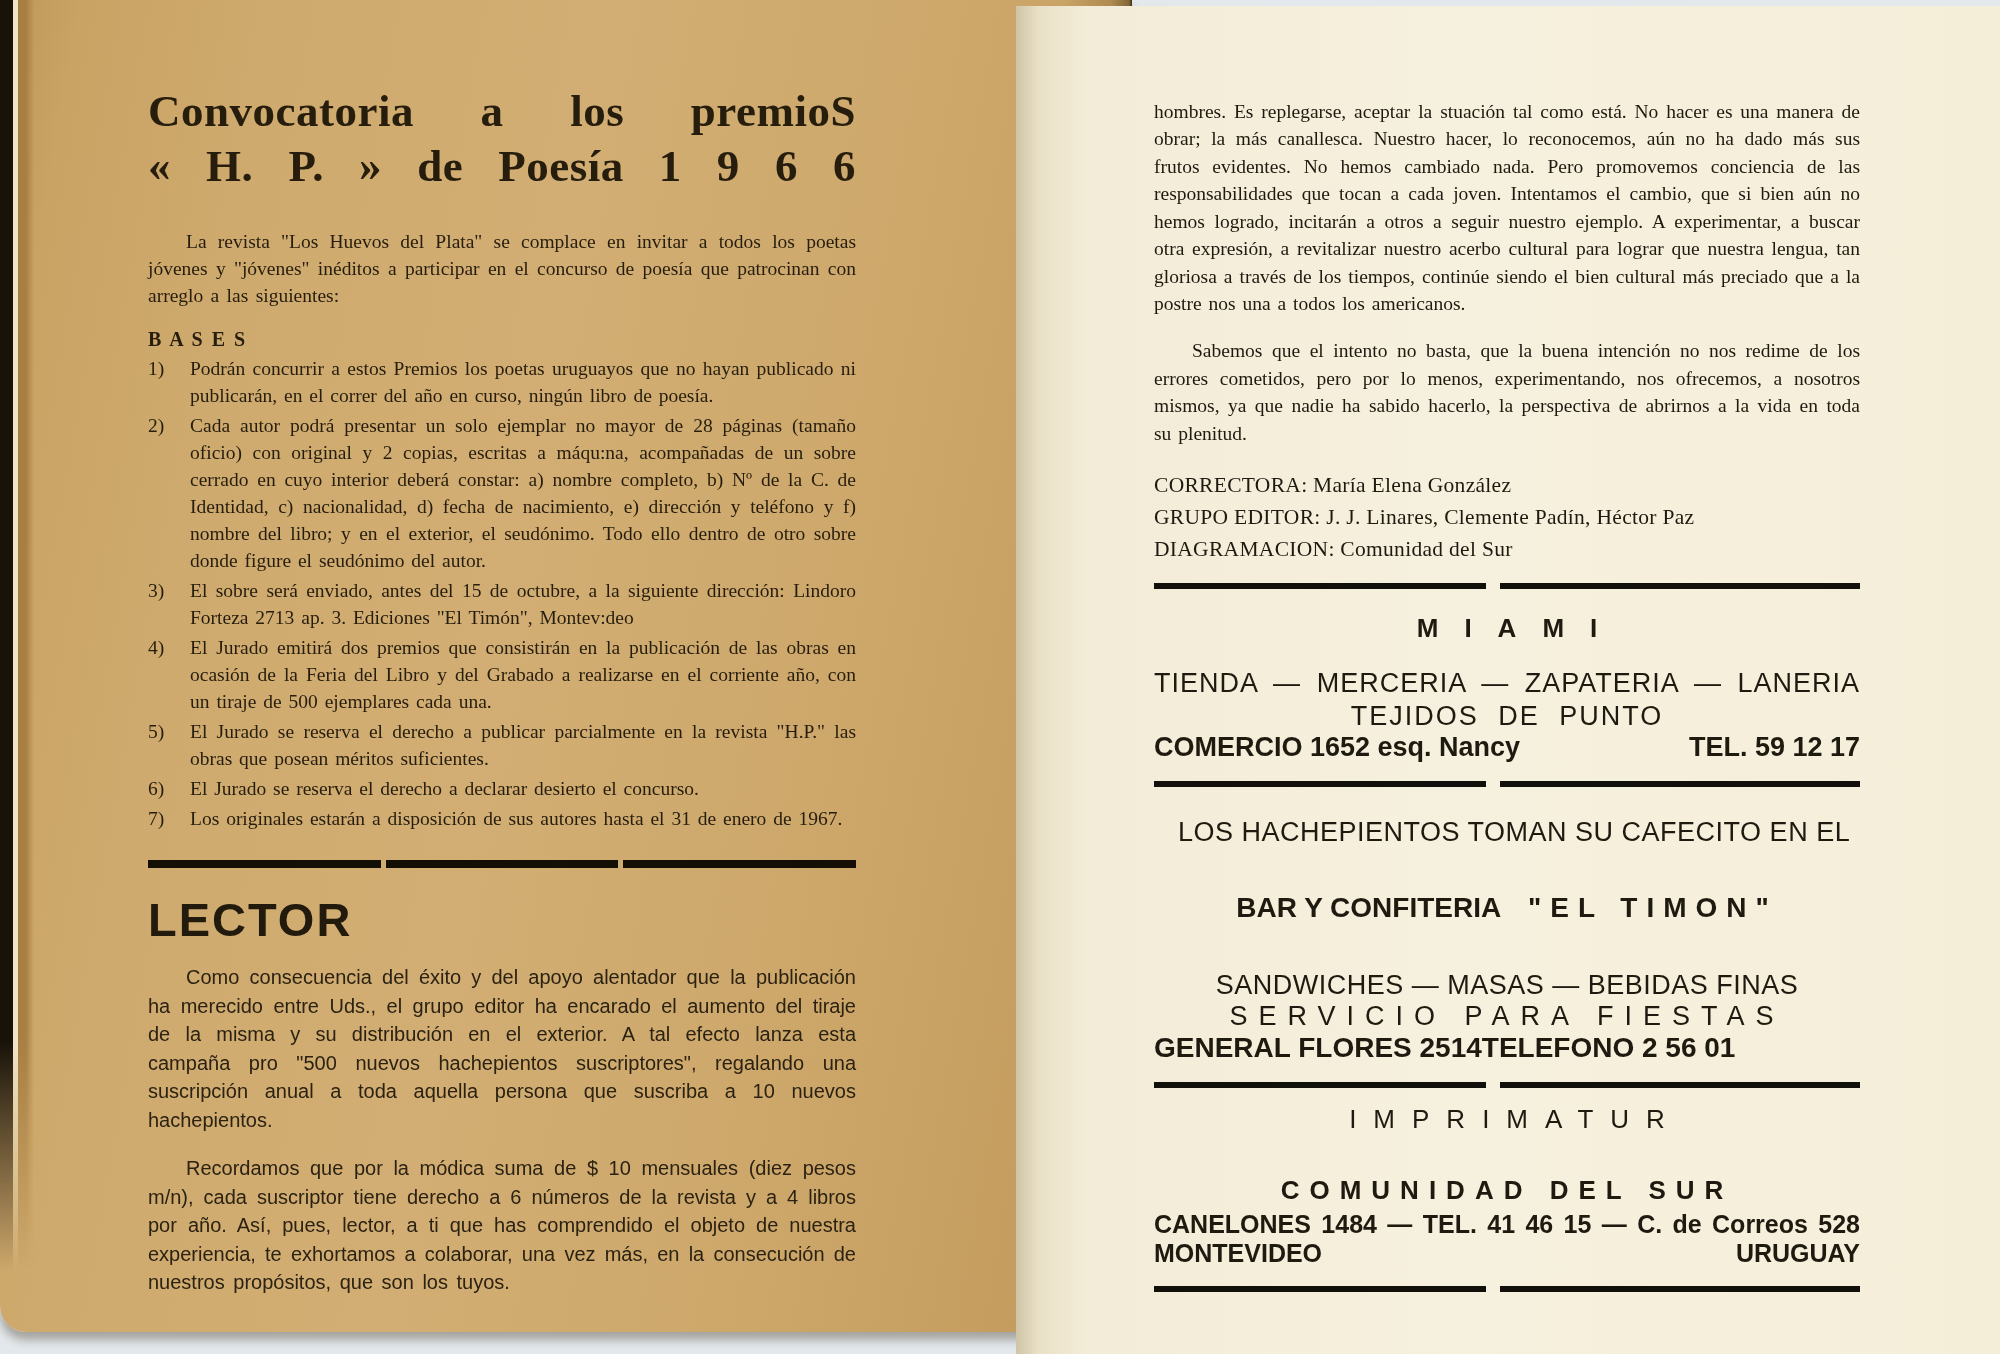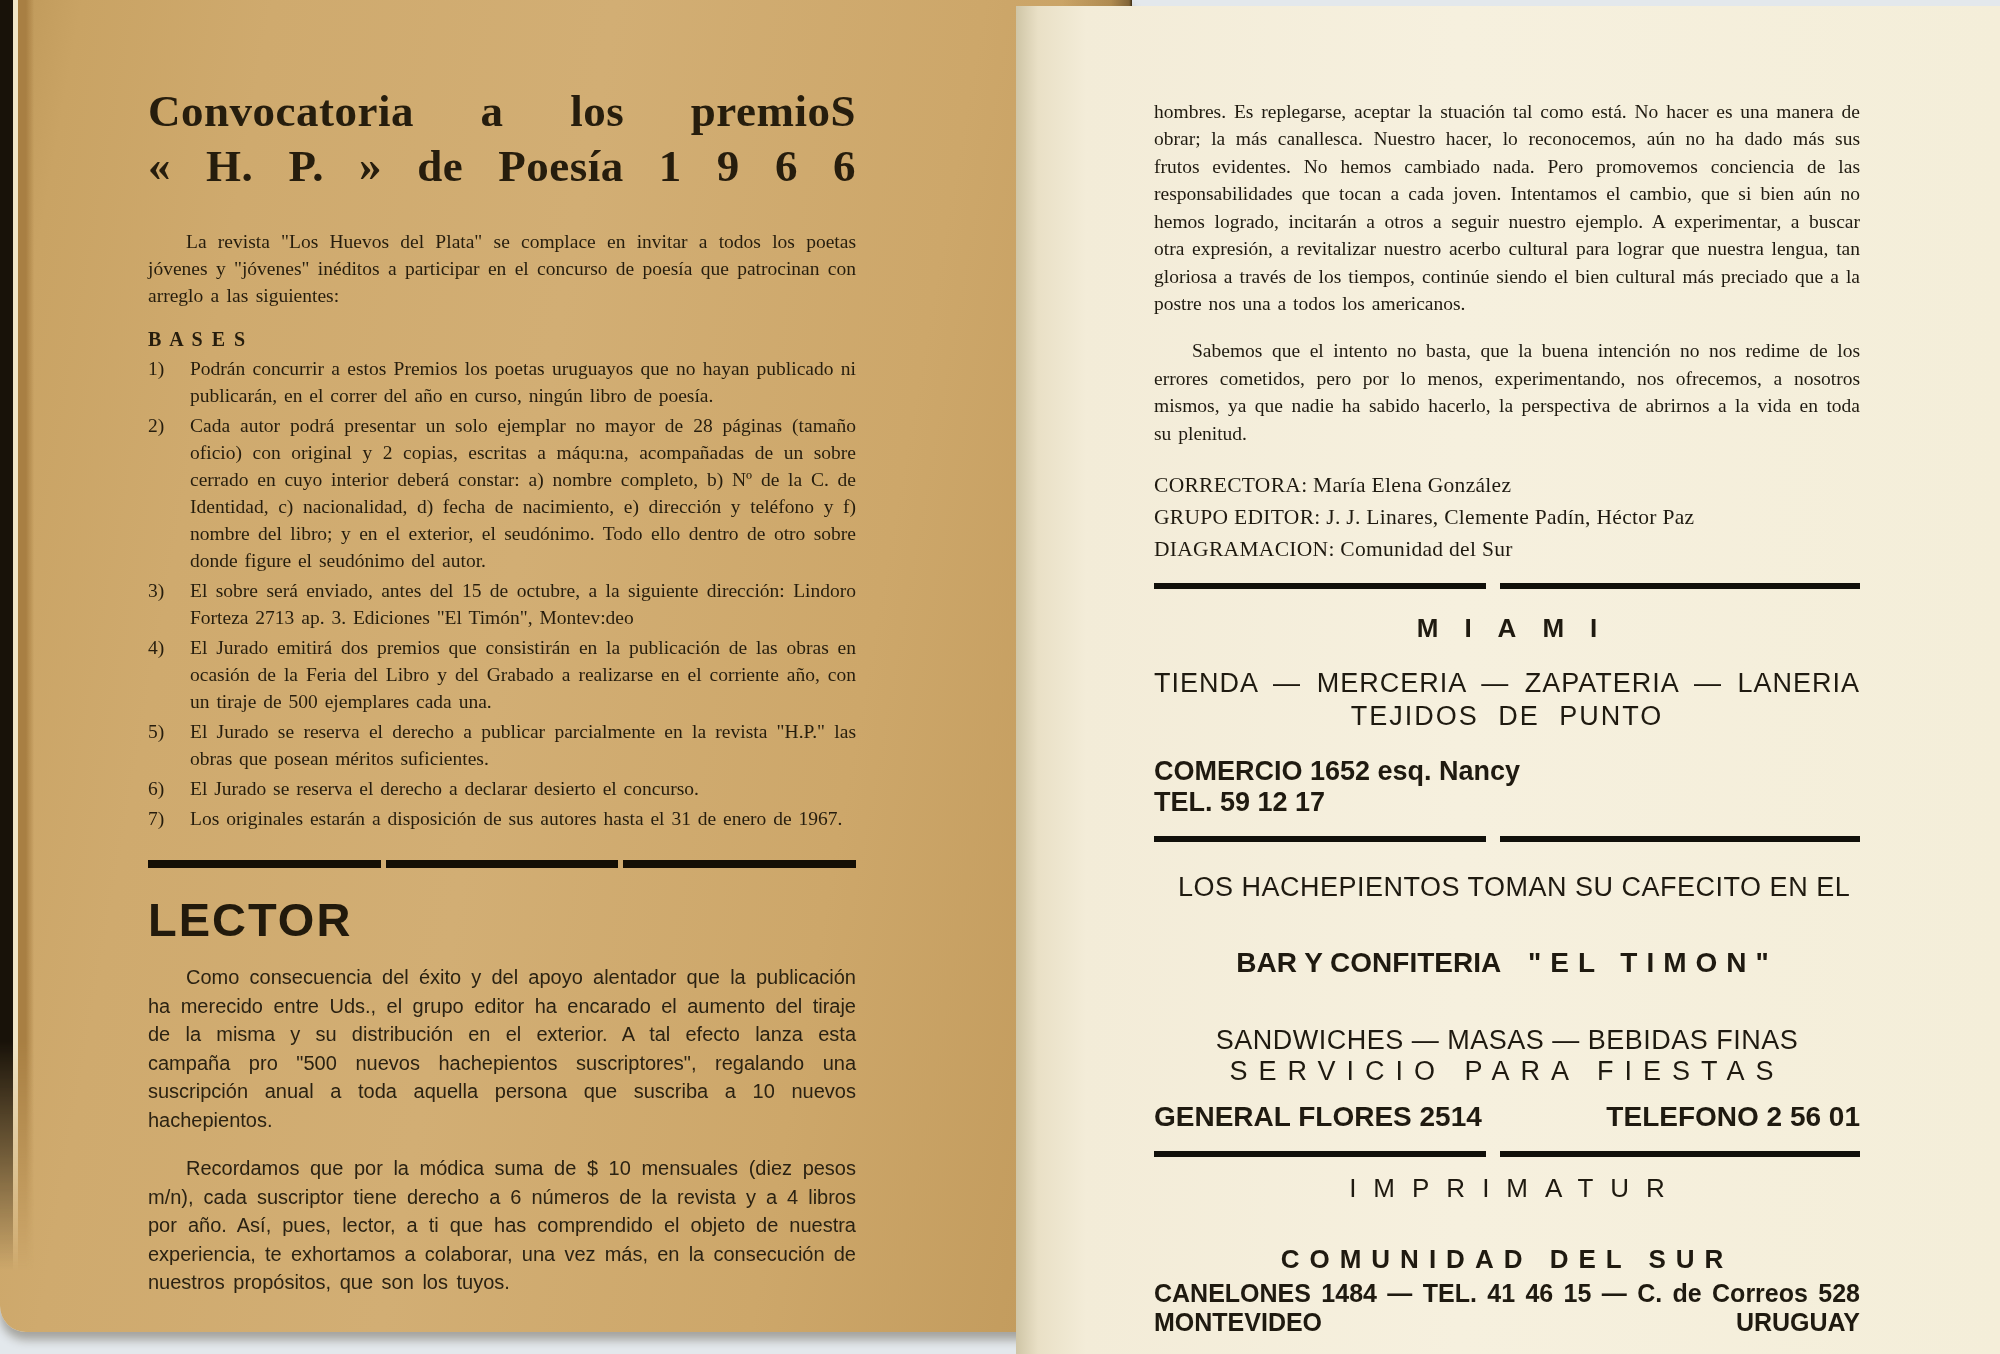--- a/index.html
+++ b/index.html
@@ -66,27 +66,27 @@
   .rp.indent{text-indent:38px;}
   .credits{margin-top:22px;font-size:21.5px;line-height:32px;letter-spacing:.3px;}
   .rule-r{margin-top:18px;display:flex;gap:14px;}
   .rule-r i{height:6px;background:#11100a;}
   .rule-r .a{flex:0 0 47%;}
   .rule-r .b{flex:1;}
   .sans{font-family:"Liberation Sans",sans-serif;}
   .miami-name{margin-top:24px;text-align:center;font-weight:bold;font-size:26px;letter-spacing:26px;text-indent:26px;}
   .shops{margin-top:24px;font-size:27px;letter-spacing:1px;text-align:justify;text-align-last:justify;}
   .tejidos{margin-top:2px;text-align:center;font-size:27px;letter-spacing:2px;word-spacing:10px;}
-  .addr-row{margin-top:24px;display:flex;justify-content:space-between;font-weight:bold;font-size:27px;flex-direction:column;}
+  .addr-row{display:flex;justify-content:space-between;font-weight:bold;font-size:27px;}
   .haches{margin-top:30px;font-size:27px;letter-spacing:.5px;margin-left:24px;}
   .bar-line{margin-top:44px;text-align:center;font-weight:bold;font-size:28px;}
   .bar-line .nm{letter-spacing:9px;margin-left:20px;}
   .sand{margin-top:46px;text-align:center;font-size:27px;letter-spacing:.5px;}
   .serv{text-align:center;font-size:27px;letter-spacing:11px;}
-  .gf-row{margin-top:14px;display:flex;justify-content:space-between;font-weight:bold;font-size:28px;}
+  .gf-row{display:flex;justify-content:flex-start;font-weight:bold;font-size:28px;}
   .imprimatur{margin-top:16px;text-align:center;font-size:26px;letter-spacing:17px;text-indent:17px;}
   .comunidad{margin-top:40px;text-align:center;font-weight:bold;font-size:26px;letter-spacing:10px;}
   .canelones{margin-top:4px;font-weight:bold;font-size:25px;text-align:justify;text-align-last:justify;}
   .mv-row{display:flex;justify-content:space-between;font-weight:bold;font-size:25px;}
 </style>
 </head>
 <body>
 
 <div id="scan">
 

